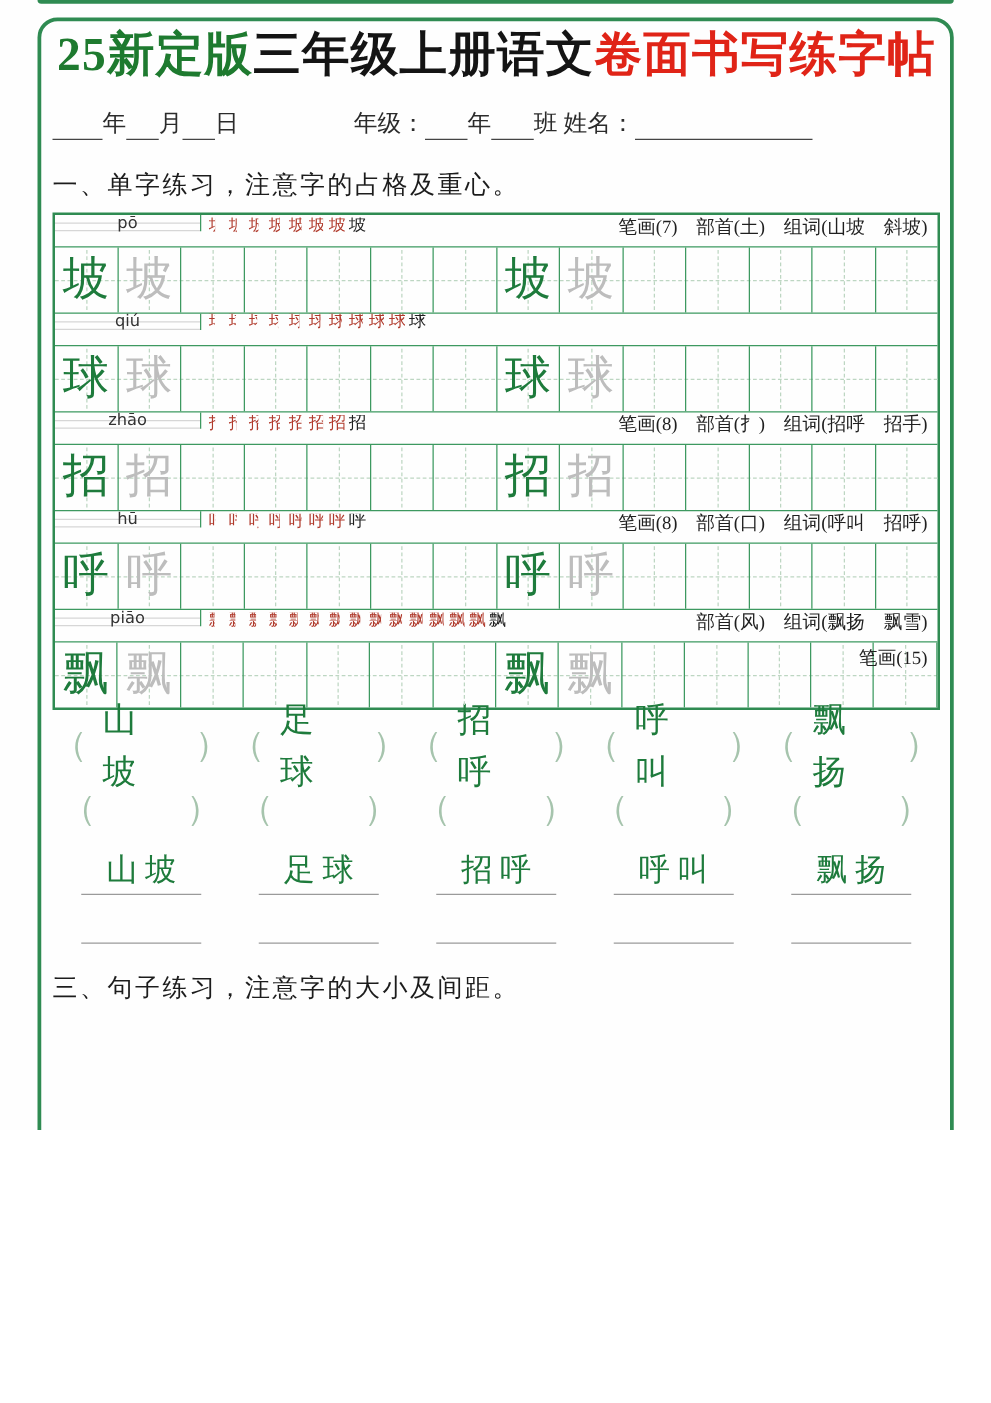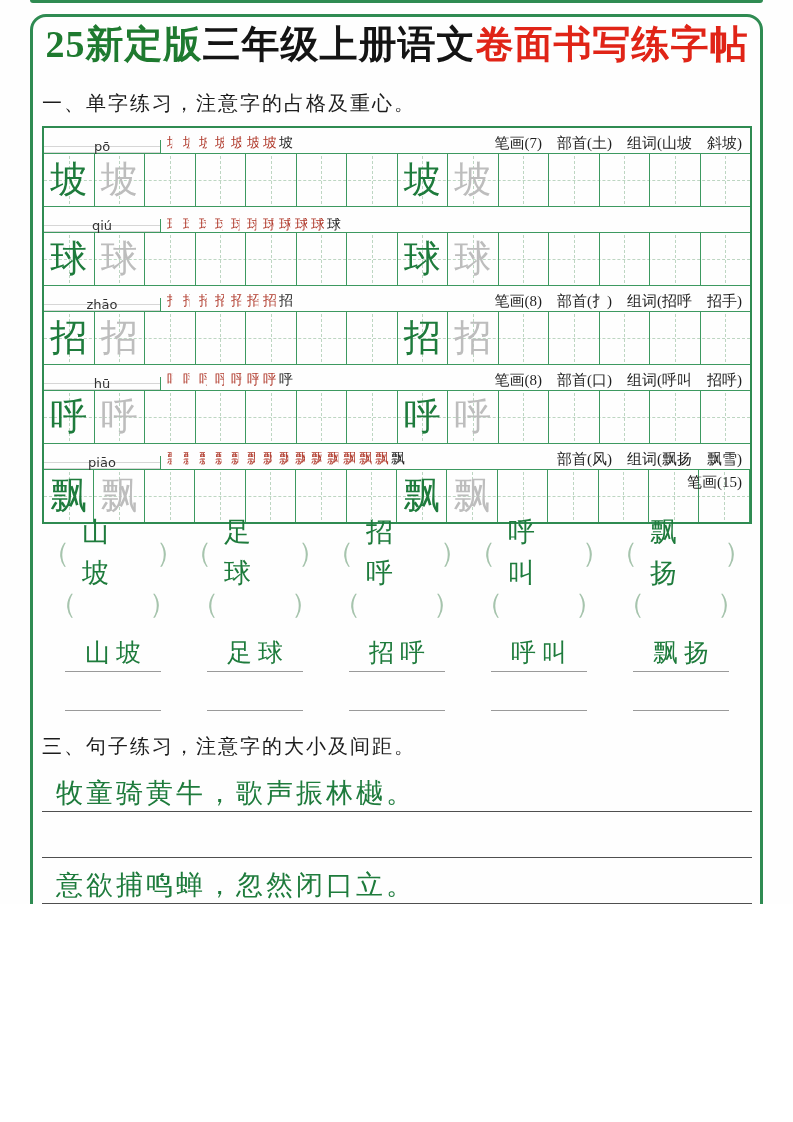--- a/index.html
+++ b/index.html
@@ -21,21 +21,21 @@
   .blank { display:inline-block; border-bottom:1.5px solid #444; height:19px; vertical-align:bottom; }
   .b-lg { width:40px; } .b-sm { width:26px; } .b-md { width:34px; } .b-name { width:142px; }
   .gap-mid { display:inline-block; width:92px; }
 
   .sec-heading { margin-top:22px; font-size:20px; color:#1c1c1c; letter-spacing:2px; }
 
   
   .grid { margin-top:9px; border:2px solid #2f8b52; }
   .prow { border-top:1px solid #3d9960; }
   .prow:first-child { border-top:none; }
-  .hdr { display:flex; height:26px; border-bottom:1px solid #3d9960; align-items:flex-end; }
+  .hdr { display:flex; height:26px; border-bottom:1px solid #3d9960; align-items:flex-start; }
   .pybox { width:117px; border-right:1px solid #3d9960; position:relative;
     display:flex; align-items:center; justify-content:center;
     background-image:
       linear-gradient(#d6d6d6,#d6d6d6),
       linear-gradient(#d6d6d6,#d6d6d6),
       linear-gradient(#d6d6d6,#d6d6d6);
     background-repeat:no-repeat;
     background-size:100% 1px,100% 1px,100% 1px;
     background-position:0 6px,0 12px,0 18px;
   }
@@ -88,20 +88,23 @@
 <body>
 
 <div class="page">
   <div class="top-sliver"></div>
   <div class="frame"></div>
 
   <div class="content">
 
     <div class="title"><span style="color: rgb(30, 122, 47);">25新定版</span><span style="color: rgb(20, 20, 20);">三年级上册语文</span><span style="color: rgb(224, 36, 23);">卷面书写练字帖</span></div>
 
+    <div class="date-line">
+      <span class="blank b-lg"></span><span>年</span><span class="blank b-sm"></span><span>月</span><span class="blank b-sm"></span><span>日</span><span class="gap-mid"></span><span>年级：</span><span class="blank b-md"></span><span>年</span><span class="blank b-md"></span><span>班</span>&nbsp;<span>姓名：</span><span class="blank b-name"></span>
+    </div>
 
     <div class="sec-heading">一、单字练习，注意字的占格及重心。</div>
 
     <div class="grid">
   <div class="prow">
     <div class="hdr">
       <div class="pybox">
         <span class="pinyin">pō</span>
       </div>
       <div class="hright">
@@ -440,26 +443,16 @@
         <div class="wcol">
           <div class="uline"></div>
         </div>
         <div class="wcol">
           <div class="uline"></div>
         </div>
       </div>
 
     <div class="sec-heading">三、句子练习，注意字的大小及间距。</div>
 
-    <div class="sentences">
-        <div class="sline">
-          <span class="stext">牧童骑黄牛，歌声振林樾。</span>
-        </div>
-        <div class="sline"></div>
-        <div class="sline">
-          <span class="stext">意欲捕鸣蝉，忽然闭口立。</span>
-        </div>
-        <div class="sline"></div>
-      </div>
 
 
   </div>
 </div>
 
 </body></html>

